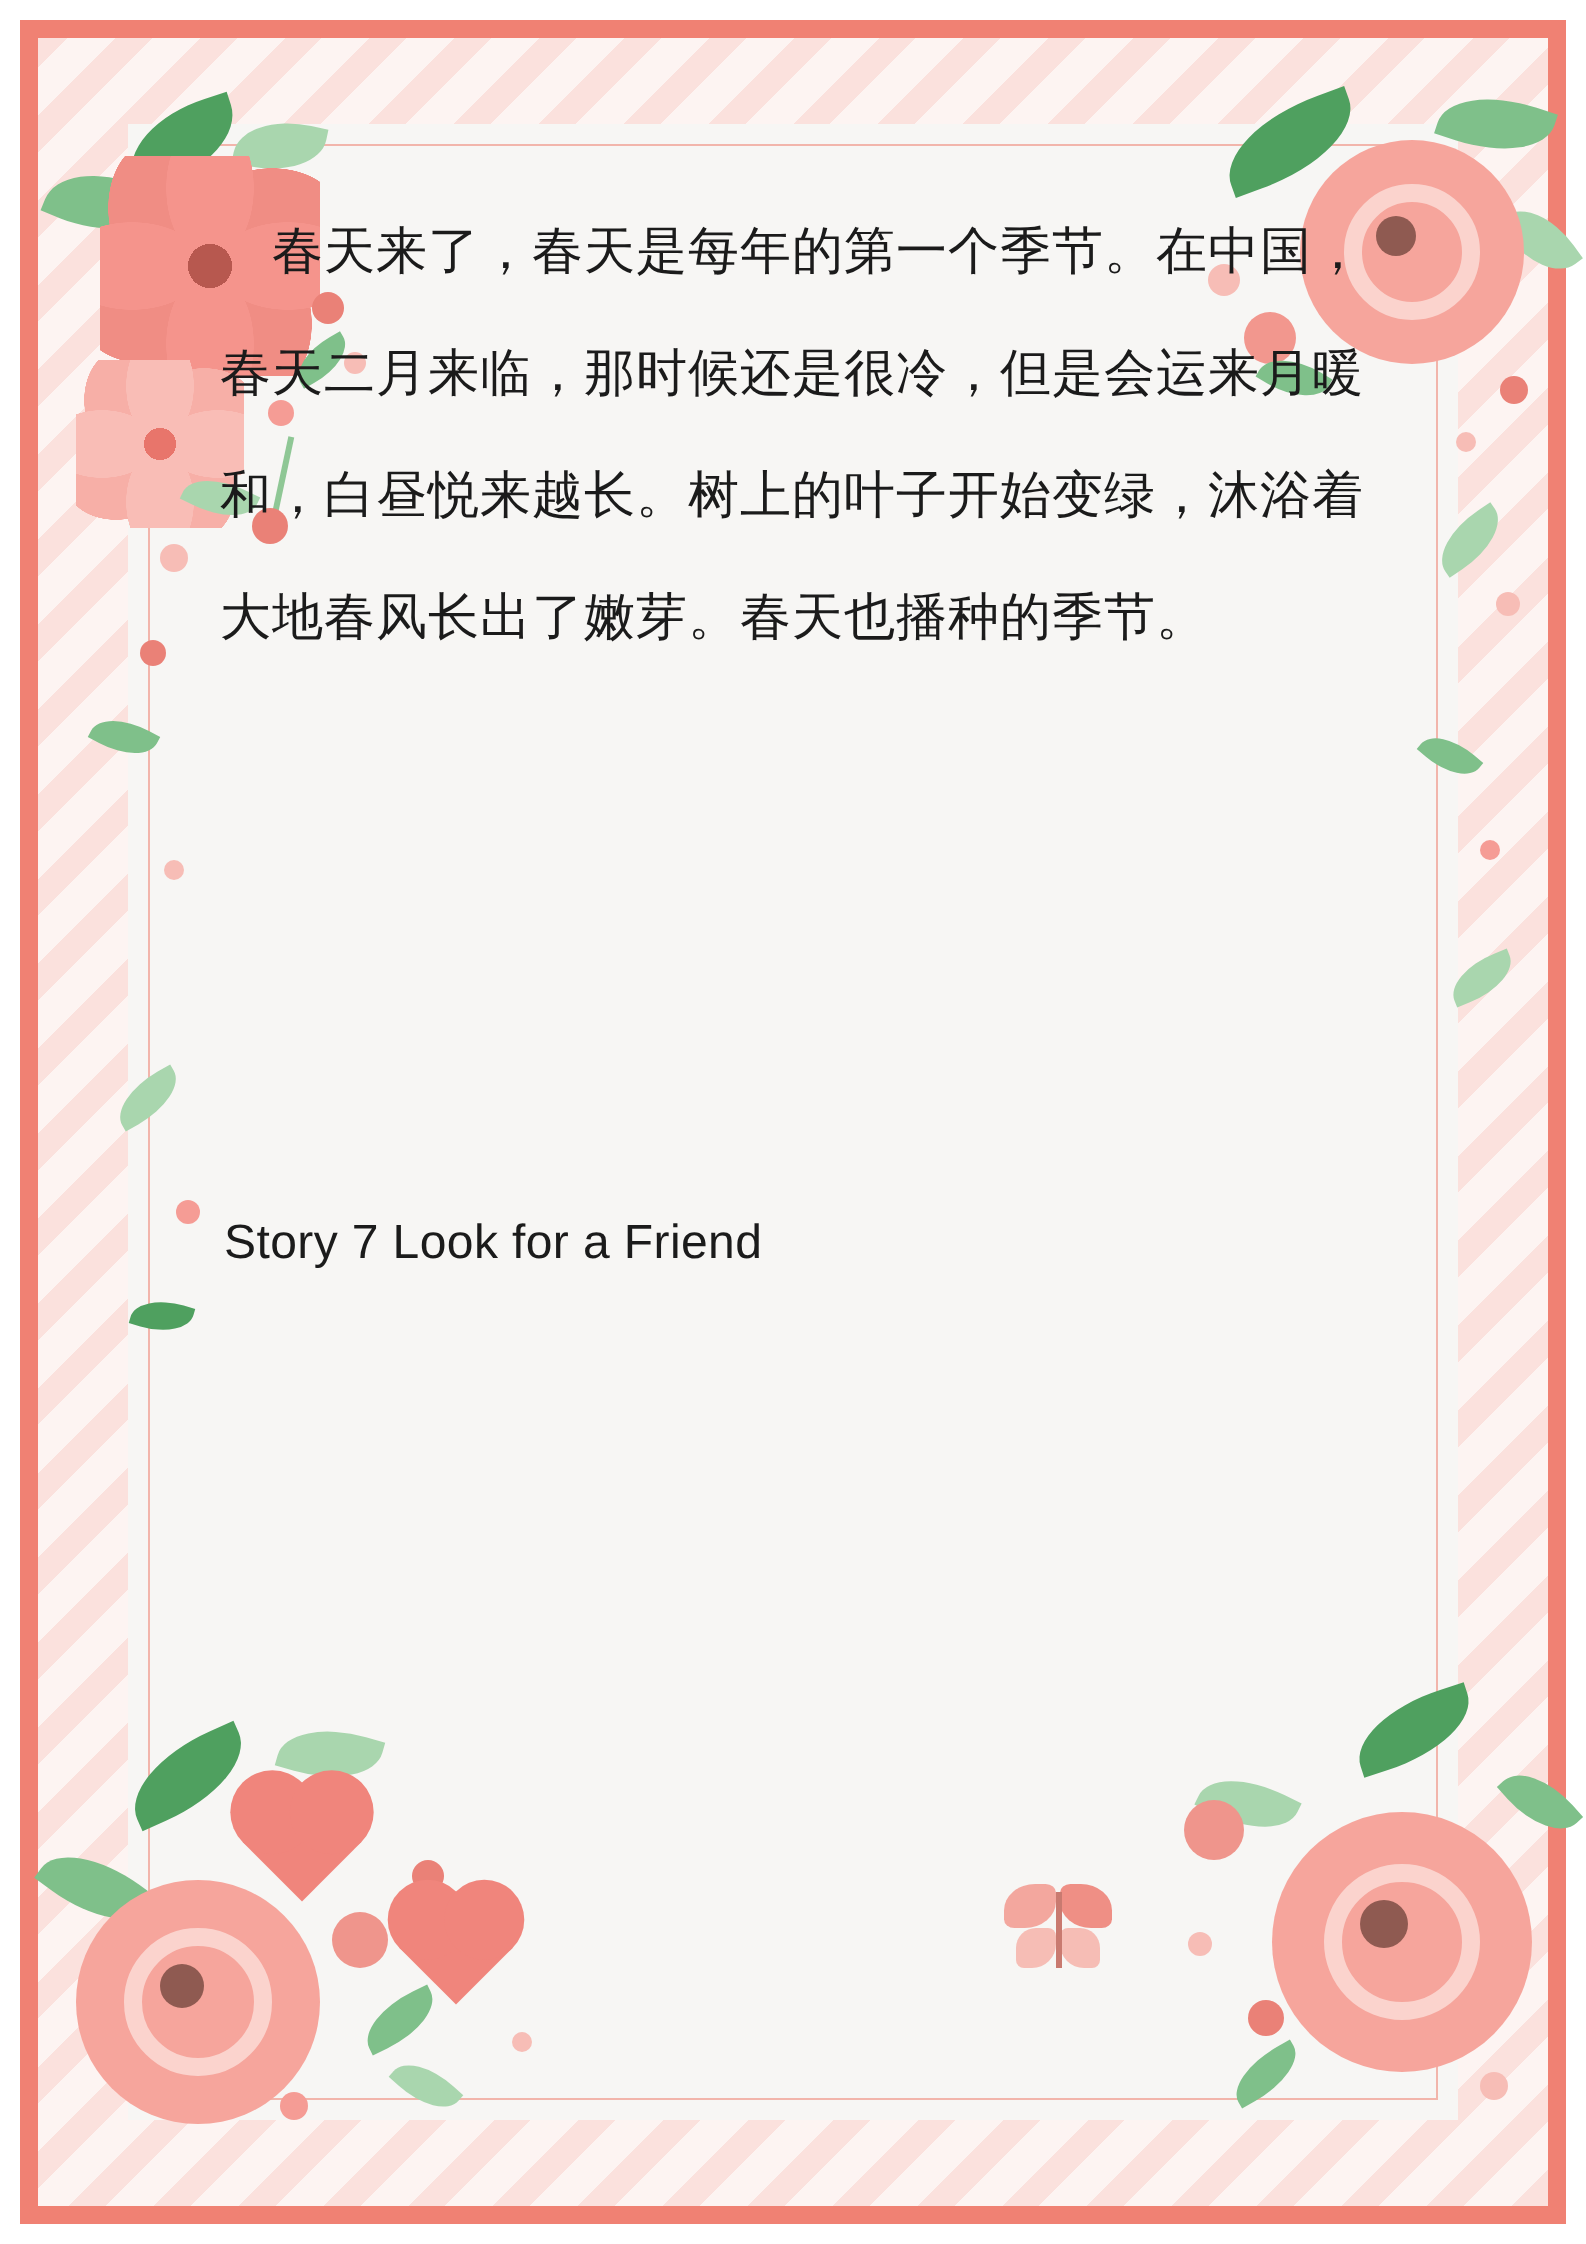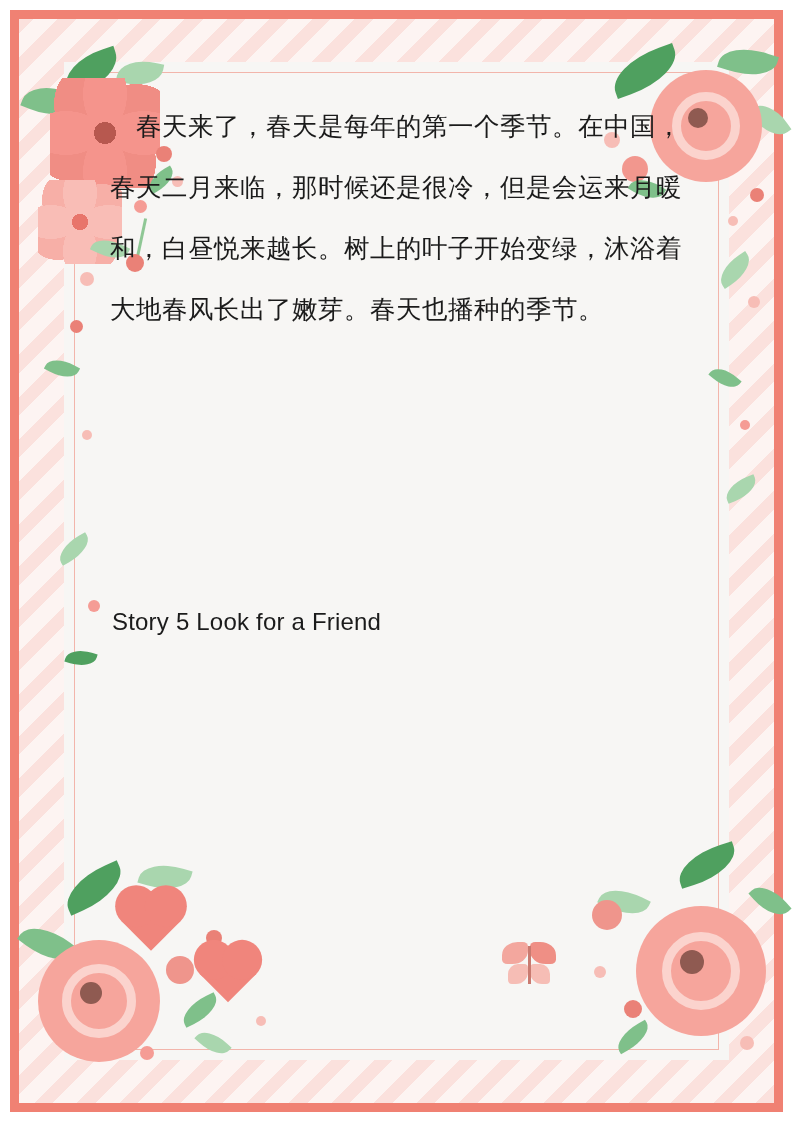--- a/index.html
+++ b/index.html
@@ -280,16 +280,16 @@
     <div class="blossom deep" style="left:44px; top:150px; width:18px; height:18px;"></div>
     <div class="blossom pale" style="left:14px; top:116px; width:12px; height:12px;"></div>
     <div class="leaf" style="left:34px; top:178px; width:38px; height:18px; transform:rotate(-30deg);"></div>
     <div class="blossom pale" style="left:160px; top:186px; width:14px; height:14px;"></div>
   </div>
 
   <div class="content">
     <p class="cn-para">春天来了，春天是每年的第一个季节。在中国，春天二月来临，那时候还是很冷，但是会运来月暖和，白昼悦来越长。树上的叶子开始变绿，沐浴着大地春风长出了嫩芽。春天也播种的季节。</p>
   </div>
 
-  <div class="story-title">Story 5  Look for a Friend</div>
+  <div class="story-title">Story 7  Look for a Friend</div>
 
 
 </div>
 
 </body></html>

